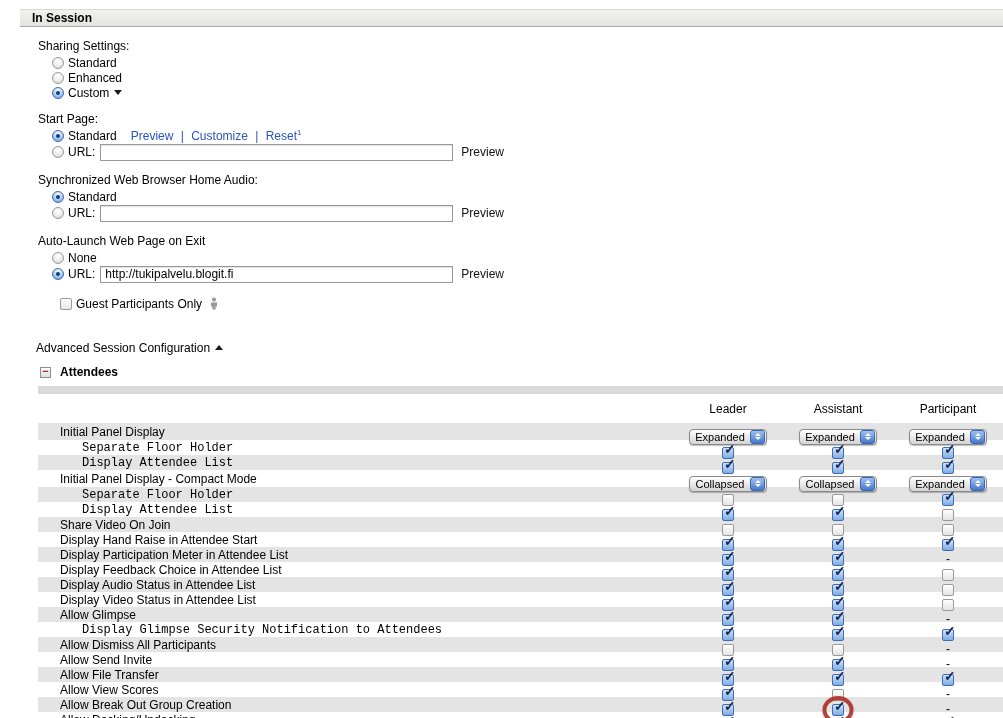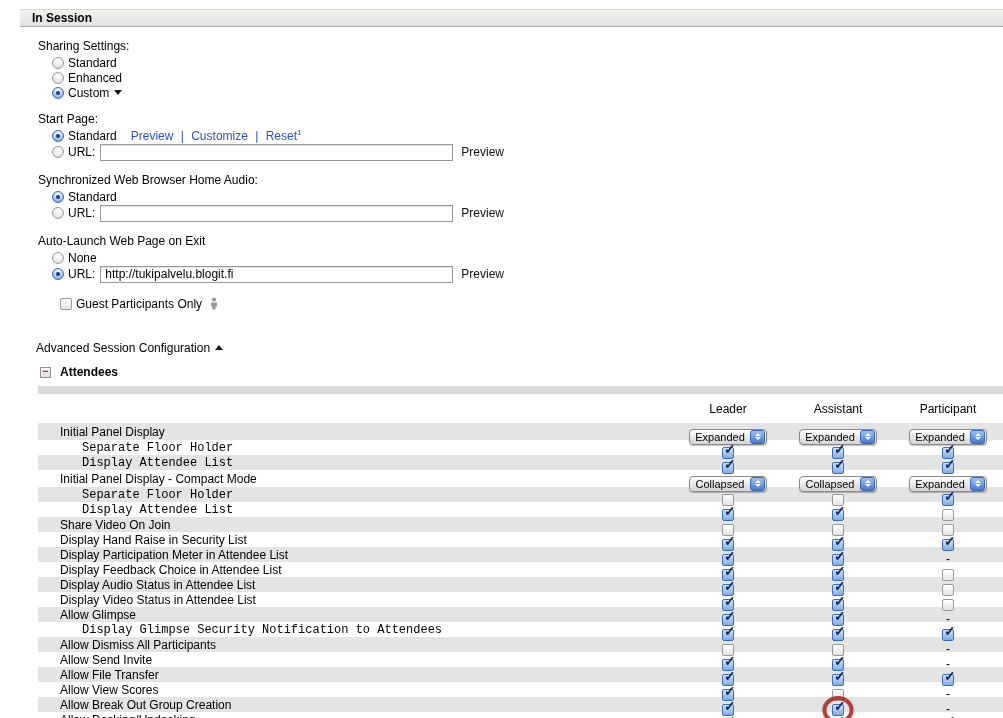--- a/index.html
+++ b/index.html
@@ -313,21 +313,21 @@
             <span class="cb off"></span>
           </div>
           <div class="tcell">
             <span class="cb off"></span>
           </div>
           <div class="tcell">
             <span class="cb off"></span>
           </div>
         </div>
         <div class="trow">
-          <div class="tlabel ind1">Display Hand Raise in Security List</div>
+          <div class="tlabel ind1">Display Hand Raise in Attendee Start</div>
           <div class="tcell">
             <span class="cb on"></span>
           </div>
           <div class="tcell">
             <span class="cb on"></span>
           </div>
           <div class="tcell">
             <span class="cb on"></span>
           </div>
         </div>

